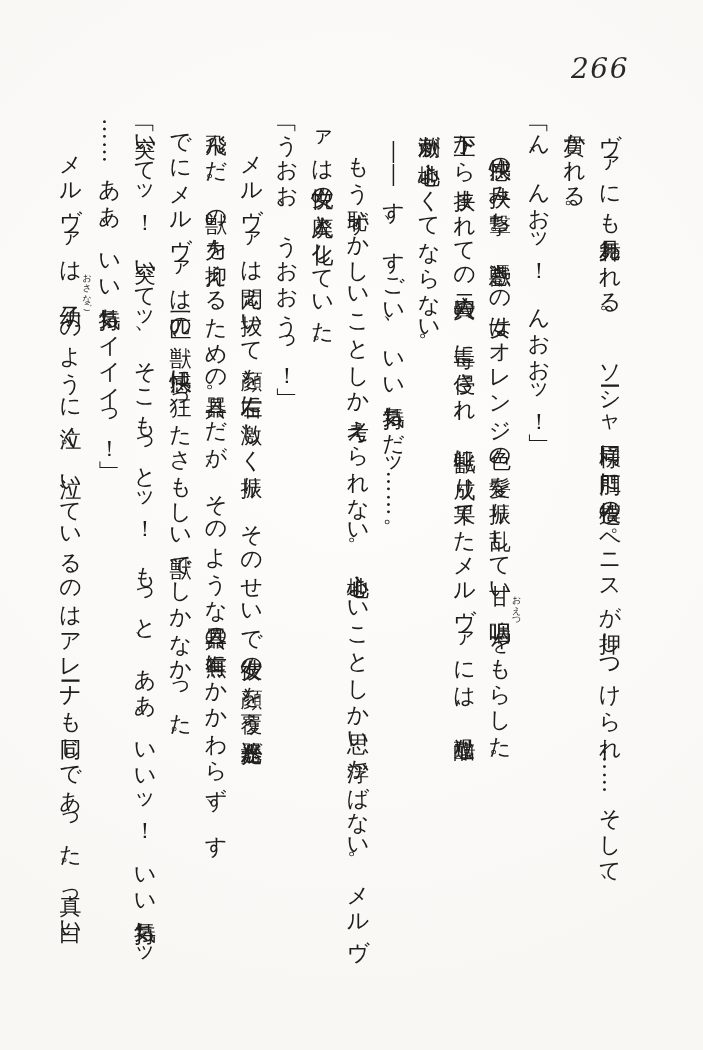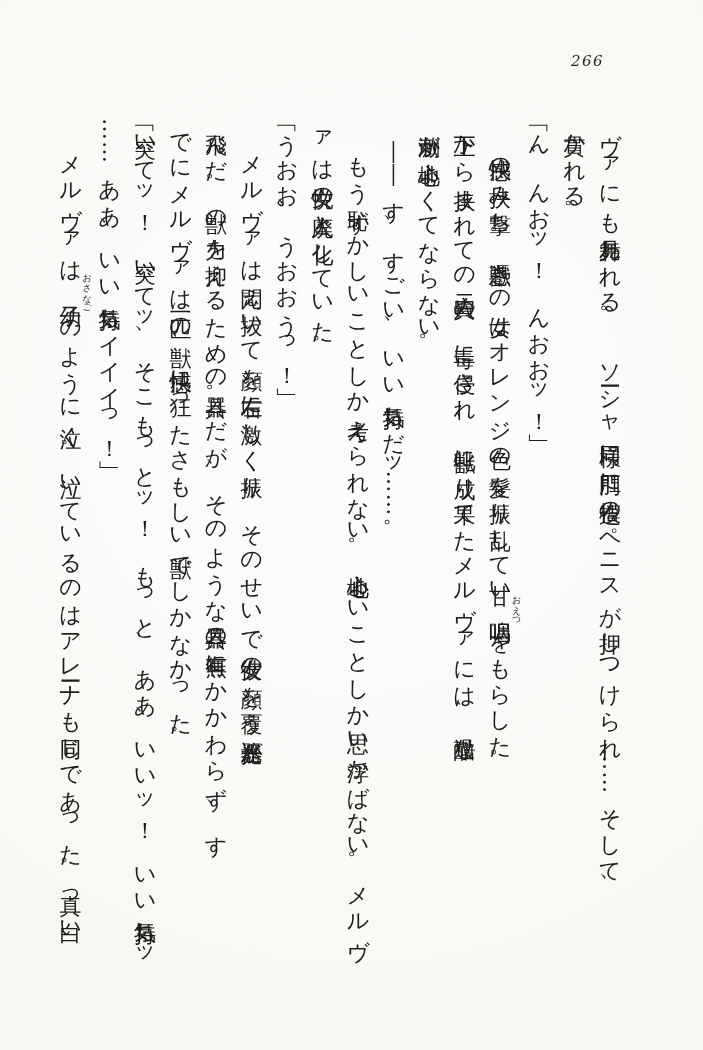--- a/index.html
+++ b/index.html
@@ -16,21 +16,21 @@
     position: absolute;
     inset: 0;
     background:
       radial-gradient(circle at 50% 40%, rgba(255,255,255,0.5), rgba(0,0,0,0.012) 85%),
       #fbfaf7;
   }
   .page-number {
     position: absolute;
     left: 571px;
     top: 52px;
-    font-size: 15px;
+    font-size: 28px;
     font-style: italic;
     letter-spacing: 1.5px;
     color: #2a2826;
   }
   .text-block {
     position: absolute;
     top: 118px;
     right: 75px;
     height: 932px;
     writing-mode: vertical-rl;

